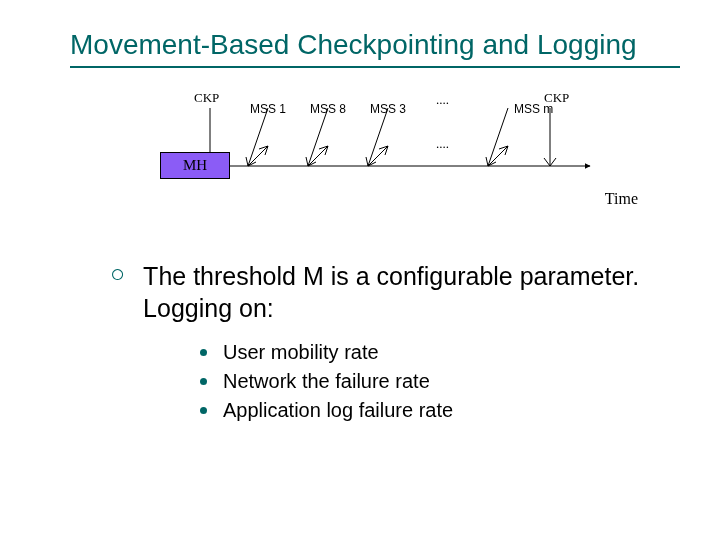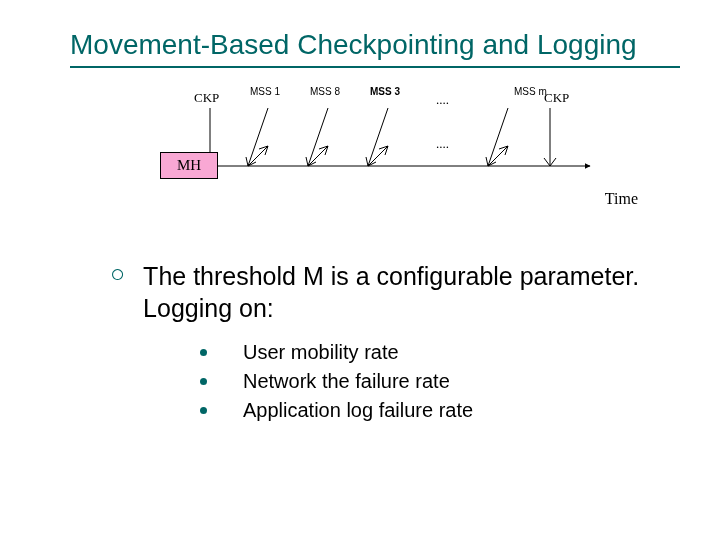--- a/index.html
+++ b/index.html
@@ -37,38 +37,38 @@
     position: relative;
     width: 460px;
     height: 150px;
     margin: 0 0 24px 80px;
     font-family: "Times New Roman", Times, serif;
     font-size: 14px;
     color: #000;
   }
   .mss-label {
     position: absolute;
-    top: 0;
-    font-size: 10px;
+    top: 16px;
+    font-size: 12px;
     font-family: Arial, sans-serif;
   }
   .ckp-label {
     position: absolute;
     top: 4px;
     font-size: 13px;
     font-family: "Times New Roman", serif;
   }
   .mh-box {
     position: absolute;
     top: 66px;
     left: 10px;
     border: 1px solid #000;
-    padding: 4px 16px;
+    padding: 4px 22px;
     font-size: 15px;
-    background: #f9a8d4;
+    background: #8b5cf6;
     font-family: "Times New Roman", serif;
   }
   .time-label {
     position: absolute;
     right: -28px;
     top: 104px;
     font-size: 16px;
     font-family: "Times New Roman", serif;
   }
   .diagram svg {
@@ -102,21 +102,20 @@
     list-style: none;
     padding: 0;
     margin: 0 0 0 90px;
     font-size: 20px;
     font-family: Verdana, Geneva, Tahoma, sans-serif;
   }
   .sub-list li {
     display: flex;
     align-items: center;
     margin-bottom: 6px;
-    gap: 20px;
   }
   .sub-list .dot {
     width: 7px;
     height: 7px;
     background: #006666;
     border-radius: 50%;
     margin-right: 16px;
     flex-shrink: 0;
   }
 </style>
@@ -161,21 +160,21 @@
 
       <line x1="358" y1="22" x2="338" y2="80" stroke="#000" stroke-width="1"></line>
       <polyline points="336,71 338,80 346,76" fill="none" stroke="#000" stroke-width="1"></polyline>
       <line x1="338" y1="80" x2="358" y2="60" stroke="#000" stroke-width="1"></line>
       <polyline points="349,63 358,60 355,69" fill="none" stroke="#000" stroke-width="1"></polyline>
     </svg>
 
     <div class="ckp-label" style="left:44px;">CKP</div>
     <div class="mss-label" style="left:100px;">MSS 1</div>
     <div class="mss-label" style="left:160px;">MSS 8</div>
-    <div class="mss-label" style="left:220px;font-weight:bold;">MSS 3</div>
+    <div class="mss-label" style="left:220px;">MSS 3</div>
     <div class="dots" style="left:286px; top:6px;">....</div>
     <div class="mss-label" style="left:336px;margin-left:28px;">MSS m</div>
     <div class="ckp-label" style="left:394px;">CKP</div>
     <div class="dots" style="left:286px; top:50px;">....</div>
 
     <div class="mh-box">MH</div>
     <div class="time-label">Time</div>
   </div>
 
   <div class="body-block">

